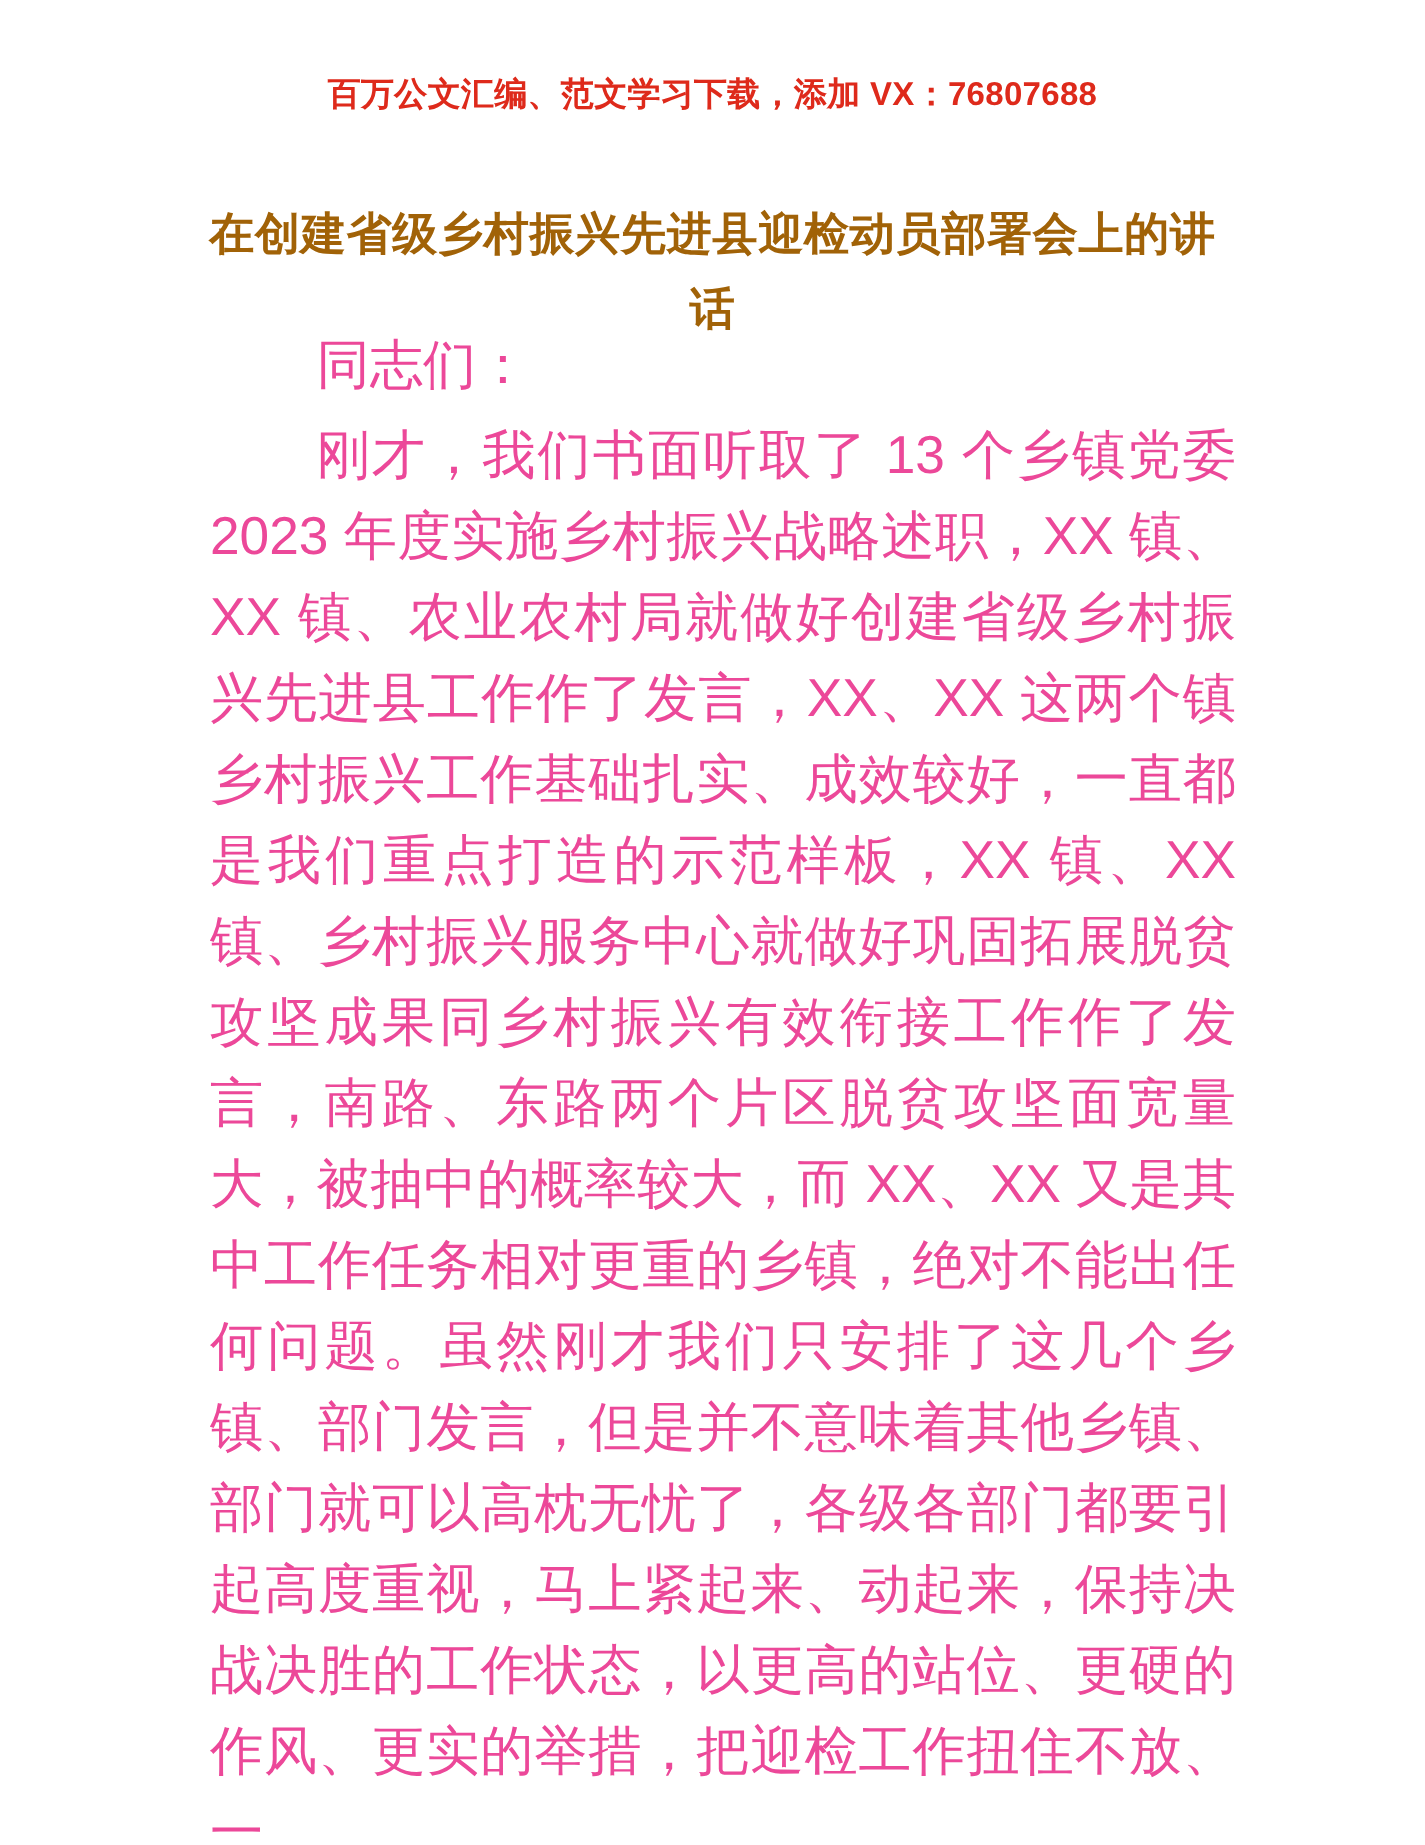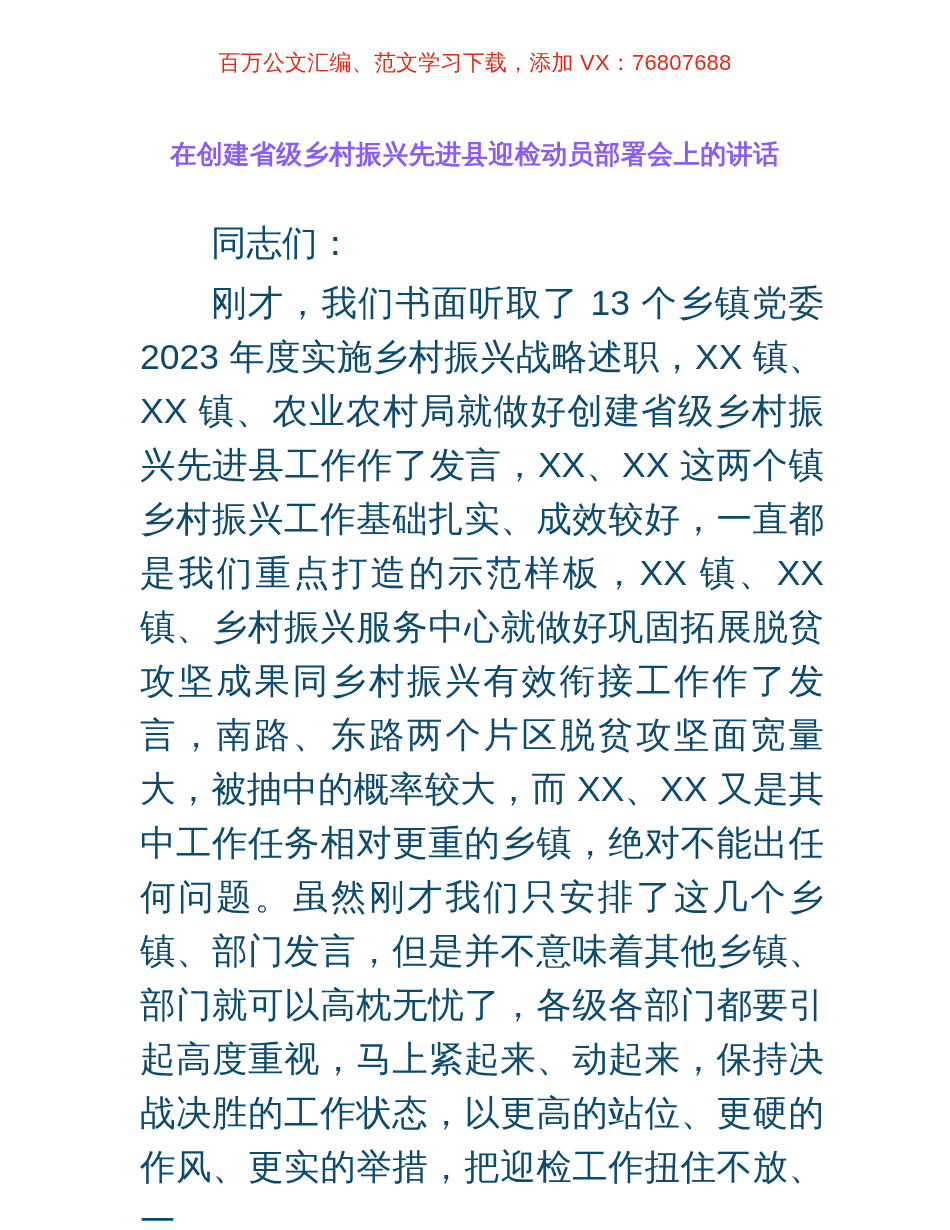--- a/index.html
+++ b/index.html
@@ -31,52 +31,52 @@
     left: 0;
     width: 950px;
     text-align: center;
     line-height: 30px;
     white-space: nowrap;
   }
 
   .promo-text {
     display: inline-block;
     font-size: 22px;
-    font-weight: 400;
+    font-weight: 700;
     color: #de2a1b;
     letter-spacing: 0.2px;
     font-family: "Liberation Sans", "DejaVu Sans", sans-serif;
   }
 
   
   .doc-title {
     position: absolute;
     top: 112px;
     left: 128px;
     width: 694px;
     text-align: center;
-    font-size: 26px;
+    font-size: 30px;
     font-weight: 700;
     line-height: 50px;
-    color: #8b5cf6;
+    color: #a16207;
     letter-spacing: 0.5px;
   }
 
   
   .doc-body {
     position: absolute;
     top: 216px;
     left: 140px;
     width: 684px;
   }
 
   .para {
     font-size: 35.5px;
     line-height: 54px;
-    color: #0c4a6e;
+    color: #ec4899;
     text-align: justify;
     text-justify: inter-ideograph;
     margin: 0 0 2px 0;
     letter-spacing: 0px;
     word-break: break-all;
   }
 
   .para.salutation {
     text-indent: 71px;
     margin-bottom: 6px;

